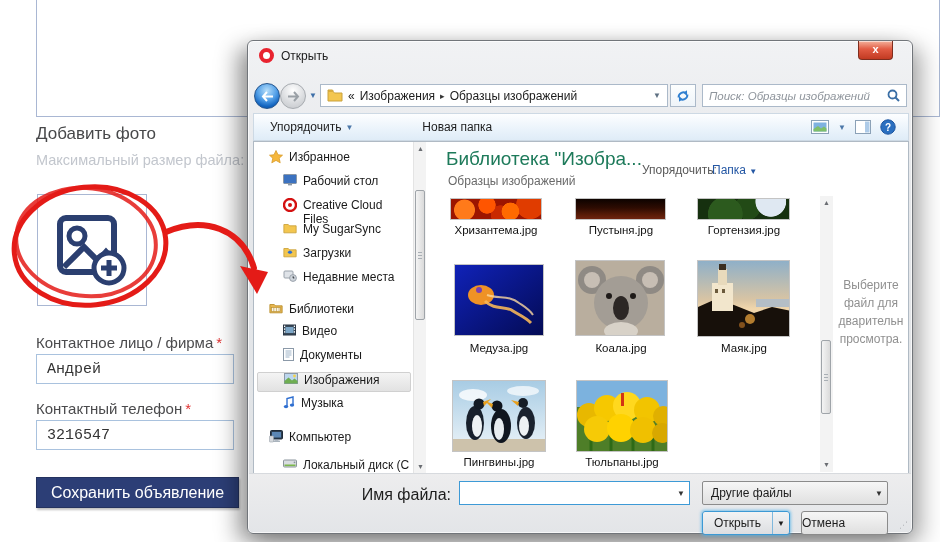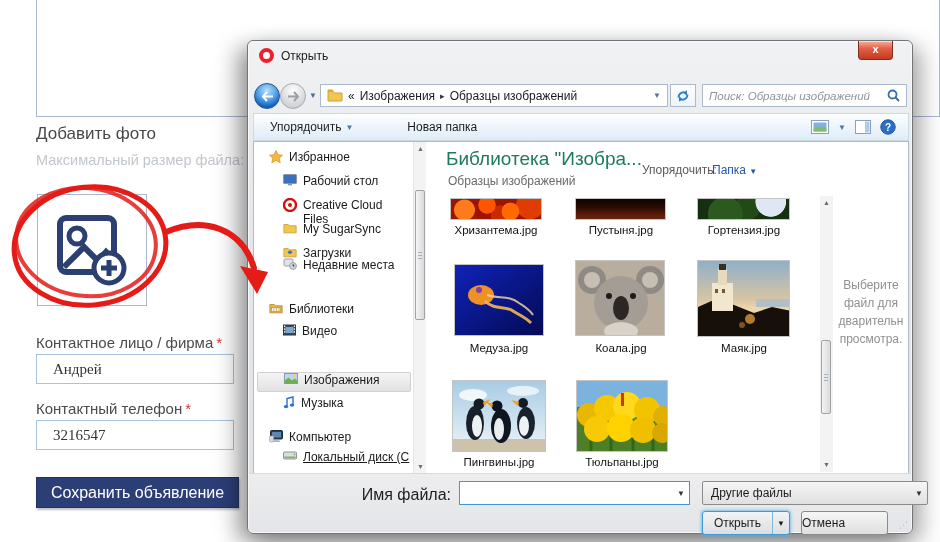--- a/index.html
+++ b/index.html
@@ -16,21 +16,21 @@
   .outline-box { left:36px; top:-20px; width:904px; height:137px;
     border:1px solid #a9b7d3; background:#fff; z-index:1; }
   .pg-heading { left:36px; top:124px; font-size:17px; color:#47484a; z-index:2; }
   .pg-sub { left:36px; top:152px; font-size:14.5px; color:#c2c6cd; white-space:nowrap; z-index:2; }
   .photo-box { left:37px; top:194px; width:110px; height:112px;
     border:1px solid #a9b7d3; background:#fff; z-index:2;
     display:flex; align-items:center; justify-content:center; cursor:pointer; }
   .fld-label { font-size:15px; color:#4b4b4d; z-index:2; }
   .fld-label .req { color:#e03131; margin-left:3px; }
   .fld-input { width:198px; height:30px; border:1px solid #a9c2de; background:#fff;
-    font-family:Liberation Serif, serif; font-size:15px; color:#333; padding:0 16px; z-index:2; position:absolute; }
+    font-family:Liberation Mono, monospace; font-size:15px; color:#333; padding:0 10px; z-index:2; position:absolute; }
   .save-btn { left:36px; top:477px; width:203px; height:31px; background:#2c3e76;
     color:#fff; font-size:16px; border:1px solid #24325f; z-index:2; cursor:pointer;
     font-family:"Liberation Sans",sans-serif; box-shadow:1px 2px 2px rgba(0,0,0,.25); }
   .annotation { left:0; top:168px; width:320px; height:140px; z-index:50; pointer-events:none; }
 
   
   .dialog { left:247px; top:40px; width:666px; height:494px; z-index:10;
     border:1px solid #71757a; border-radius:6px;
     background:linear-gradient(180deg,#f1f2f4 0%,#e6e8eb 30%,#dfe2e5 100%);
     box-shadow:-10px 8px 22px rgba(0,0,0,.38), 10px 8px 22px rgba(0,0,0,.28),
@@ -128,21 +128,21 @@
   .dlg-footer { position:absolute; left:1px; right:1px; bottom:1px; height:59px;
     border-top:1px solid #d7dade; border-radius:0 0 5px 5px;
     background:linear-gradient(#ededee,#e3e5e8); }
   .fn-label { position:absolute; left:60px; top:12px; width:142px; text-align:right;
     font-size:16px; color:#1c1c1c; }
   .fn-combo { position:absolute; left:210px; top:7px; width:231px; height:24px;
     background:#fff; border:1px solid #3d9ad6; display:flex; align-items:center; }
   .fn-combo input { border:none; outline:none; flex:1; font-size:12px; padding:0 6px;
     font-family:"Liberation Sans",sans-serif; background:transparent; min-width:0; }
   .combo-caret { width:16px; text-align:center; font-size:8px; color:#333; cursor:pointer; }
-  .ft-combo { position:absolute; left:453px; top:7px; width:226px; height:24px;
+  .ft-combo { position:absolute; left:453px; top:7px; width:186px; height:24px;
     background:linear-gradient(#f6f6f6,#e0e0e0); border:1px solid #8b8b8b; border-radius:2px;
     display:flex; align-items:center; font-size:12px; color:#1c1c1c; cursor:pointer; }
   .ft-combo span:first-child { flex:1; padding-left:8px; }
   .btn-open { position:absolute; left:453px; top:37px; width:88px; height:24px;
     border:1px solid #3c99d4; border-radius:3px;
     box-shadow:0 0 3px 1px rgba(80,180,235,.7);
     background:linear-gradient(#f2f3f4,#dcdee1); display:flex; align-items:stretch;
     font-size:12px; color:#1c1c1c; cursor:pointer; }
   .btn-open .lbl { flex:1; display:flex; align-items:center; justify-content:center; }
   .btn-open .split { width:17px; border-left:1px solid #7fb8dd; display:flex;
@@ -248,21 +248,21 @@
           <path d="M8.5 8.5 L12 12" stroke="#3a6ea5" stroke-width="2"></path>
         </svg>
     </span>
   </div>
 
   <div class="abs toolbar">
     <span class="tb-item" style="margin-left:16px;">
       <span>Упорядочить</span>
         <span class="tb-caret">▼</span>
     </span>
-    <span class="tb-item" style="margin-left:54px;">
+    <span class="tb-item" style="margin-left:69px;">
       <span>Новая папка</span>
     </span>
     <span class="tb-right">
       <span class="icon">
         <svg width="18" height="14" viewBox="0 0 18 14">
             <rect x="0.5" y="0.5" width="17" height="13" fill="#fff" stroke="#8ba1b7"></rect>
             <rect x="2.5" y="2.5" width="13" height="9" fill="#7fb2e0"></rect>
             <path d="M2.5 9 L7 6 L10 8.5 L13 6.5 L15.5 8.5 L15.5 11.5 L2.5 11.5 Z" fill="#7fbf6a"></path>
           </svg>
       </span>
@@ -312,21 +312,21 @@
           </svg></span>
       <span>My SugarSync</span>
     </div>
     <div class="sb-row sb-chl" style="top:104px;">
       <span class="icon"><svg width="14" height="12" viewBox="0 0 16 13">
             <path d="M1 2.5 L6 2.5 L7.5 4 L15 4 L15 12 L1 12 Z" fill="#f3c64f" stroke="#caa23c"></path>
             <path d="M8 5 v3 M8 8 l-2.2 -2 M8 8 l2.2 -2" stroke="#2f6fd0" stroke-width="2" transform="rotate(180 8 6.8)"></path>
           </svg></span>
       <span>Загрузки</span>
     </div>
-    <div class="sb-row sb-chl" style="top:116px;">
+    <div class="sb-row sb-chl" style="top:128px;">
       <span class="icon"><svg width="14" height="12" viewBox="0 0 14 12">
             <rect x="1" y="1" width="9" height="7" rx="1" fill="#dfe3e8" stroke="#9aa2ab"></rect>
             <circle cx="10" cy="8" r="3.4" fill="#cfd5db" stroke="#9aa2ab"></circle>
             <path d="M10 6.3 v1.8 h1.4" stroke="#5a6common" stroke-width="1"></path>
             <path d="M10 6.3 v1.8 h1.4" stroke="#5a626b" stroke-width="1" fill="none"></path>
           </svg></span>
       <span>Недавние места</span>
     </div>
 
     <div class="sb-row sb-chl" style="top:182px;">
@@ -343,20 +343,27 @@
       <span>Видео</span>
     </div>
     <div class="sb-row sb-grp" style="top:160px;">
       <span class="icon"><svg width="14" height="12" viewBox="0 0 16 13">
             <path d="M1 2.5 L6 2.5 L7.5 4 L15 4 L15 12 L1 12 Z" fill="#e8b64e" stroke="#b98f2e"></path>
             <rect x="3" y="6" width="10" height="4.5" fill="#f7f3e8" stroke="#b98f2e" stroke-width=".7"></rect>
             <path d="M5.5 6 v4.5 M8.5 6 v4.5 M11.5 6 v4.5" stroke="#b98f2e" stroke-width=".7"></path>
           </svg></span>
       <span>Библиотеки</span>
     </div>
+    <div class="sb-row sb-chl" style="top:206px;">
+      <span class="icon"><svg width="11" height="13" viewBox="0 0 11 13">
+            <rect x="0.5" y="0.5" width="10" height="12" fill="#fff" stroke="#8b99a8"></rect>
+            <path d="M2.5 3 h6 M2.5 5 h6 M2.5 7 h6 M2.5 9 h4" stroke="#9fb4c8" stroke-width="1"></path>
+          </svg></span>
+      <span>Документы</span>
+    </div>
     <div class="sb-row sb-chl sb-sel" style="top:230px;">
       <span class="icon"><svg width="14" height="11" viewBox="0 0 14 11">
             <rect x="0.5" y="0.5" width="13" height="10" fill="#bcd6ee" stroke="#8b99a8"></rect>
             <path d="M0.5 8 L4.5 4.5 L8 7.5 L10.5 5.5 L13.5 8 L13.5 10.5 L0.5 10.5 Z" fill="#6fae52"></path>
             <circle cx="10.5" cy="3" r="1.4" fill="#f5d24a"></circle>
           </svg></span>
       <span>Изображения</span>
     </div>
     <div class="sb-row sb-chl" style="top:254px;">
       <span class="icon"><svg width="12" height="13" viewBox="0 0 12 13">
@@ -370,21 +377,21 @@
     <div class="sb-row sb-grp" style="top:288px;">
       <span class="icon"><svg width="14" height="13" viewBox="0 0 14 13">
             <rect x="1.5" y="0.5" width="12" height="8.5" rx="1" fill="#2c3e50" stroke="#1d2a38"></rect>
             <rect x="3" y="2" width="9" height="5.5" fill="#5b87b5"></rect>
             <rect x="5.5" y="9" width="4" height="1.6" fill="#8b97a5"></rect>
             <rect x="4" y="10.6" width="7" height="1.4" fill="#aab4bd"></rect>
             <rect x="0.5" y="6" width="4" height="6" rx=".6" fill="#d6dade" stroke="#9aa2ab" stroke-width=".6"></rect>
           </svg></span>
       <span>Компьютер</span>
     </div>
-    <div class="sb-row sb-chl" style="top:308px;text-decoration:underline;">
+    <div class="sb-row sb-chl" style="top:316px;">
       <span class="icon"><svg width="14" height="11" viewBox="0 0 14 11">
             <rect x="0.5" y="2" width="13" height="7" rx="1" fill="#d9dde1" stroke="#8b949c"></rect>
             <rect x="1.5" y="6.5" width="11" height="1.6" fill="#7cb84c"></rect>
             <circle cx="11.5" cy="4.3" r=".9" fill="#8b949c"></circle>
           </svg></span>
       <span>Локальный диск (C</span>
     </div>
 
     <div class="sb-scroll">
       <div class="sb-arrow" style="top:0;">▲</div>

